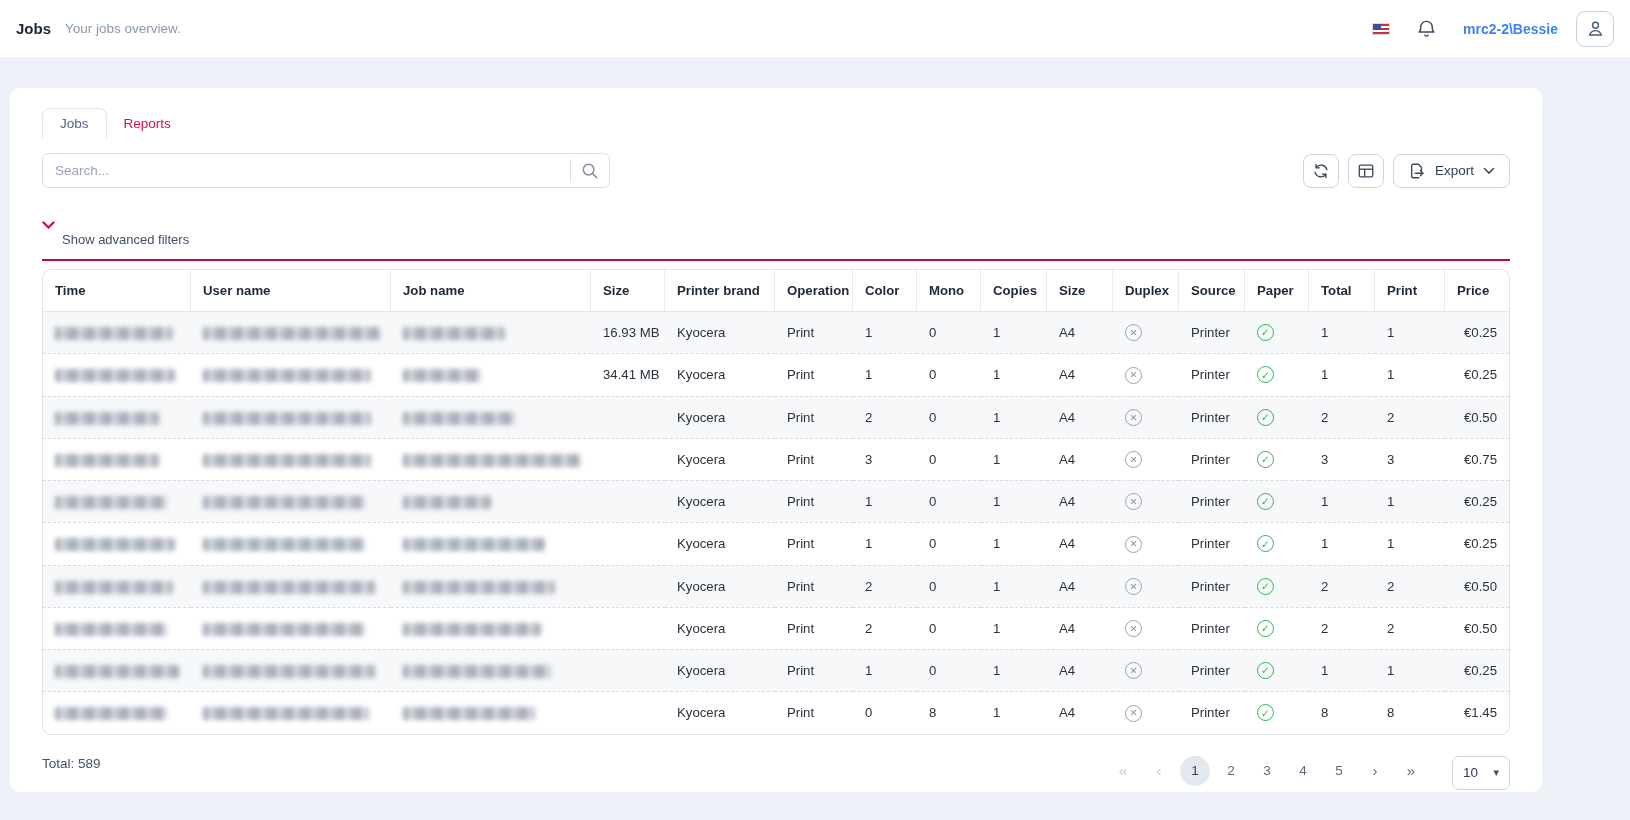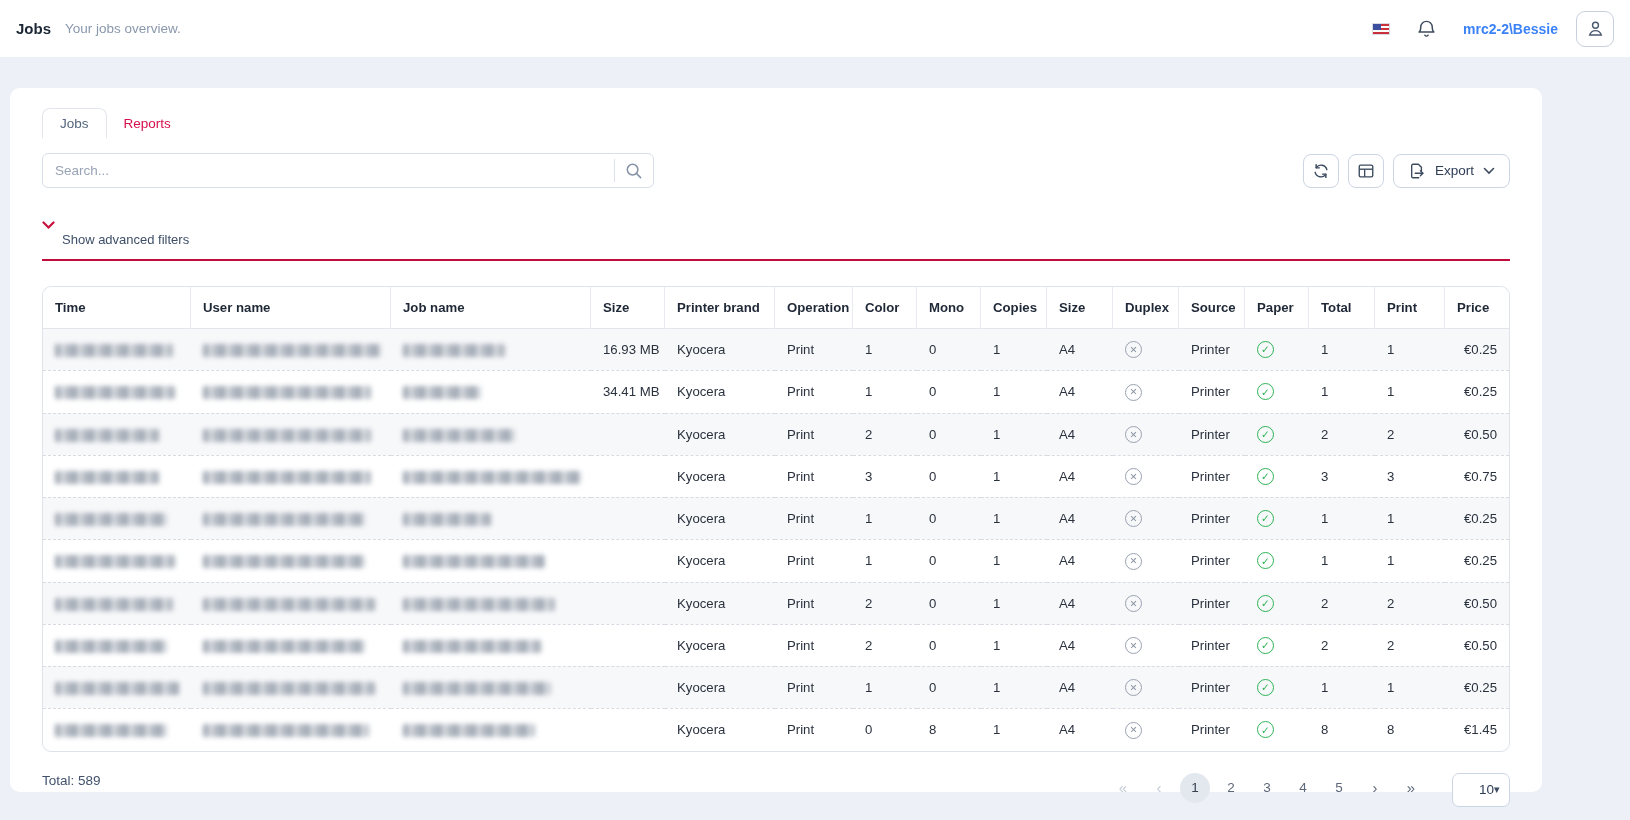--- a/index.html
+++ b/index.html
@@ -38,21 +38,21 @@
   
   .tabs { display:flex; align-items:flex-end; height:30px; }
   .tab {
     font-size:13.5px; padding:7px 17px; cursor:pointer; border-radius:8px 8px 0 0;
   }
   .tab.active { border:1px solid #e2e6ec; border-bottom:none; color:#54657c; background:#fff; }
   .tab.inactive { color:#d6104a; }
   
   .toolbar { display:flex; align-items:center; margin-top:15px; }
   .searchbox {
-    width:612px; height:35px; border:1px solid #d9dfe8; border-radius:6px;
+    width:568px; height:35px; border:1px solid #d9dfe8; border-radius:6px;
     display:flex; align-items:center; background:#fff;
   }
   .searchbox input {
     flex:1; border:none; outline:none; font-family:"Liberation Sans",sans-serif;
     font-size:13.5px; color:#3a4557; padding:0 12px; background:transparent;
   }
   .searchbox input::placeholder { color:#98a3b5; }
   .search-divider { width:1px; height:23px; background:#dde2e9; }
   .search-iconbox { width:38px; display:flex; align-items:center; justify-content:center; cursor:pointer; }
   .toolbar .spacer { flex:1; }
@@ -64,21 +64,21 @@
     height:34px; border:1px solid #ccd5e2; border-radius:8px; background:#fff;
     display:flex; align-items:center; gap:9px; padding:0 14px; margin-left:9px;
     font-size:13.5px; color:#2e3d55; cursor:pointer;
   }
   
   .filters-toggle { margin-top:16px; display:flex; align-items:center; gap:7px; cursor:pointer; }
   .filters-toggle .lbl { font-size:13px; color:#3d4f68;margin-top:28px; }
   .redline { margin-top:12px; height:2px; background:#bf0c3a; }
   
   table.jobs {
-    margin-top:25px; width:1468px; border-collapse:separate; border-spacing:0;
+    margin-top:8px; width:1468px; border-collapse:separate; border-spacing:0;
     border:1px solid #dee3ea; border-radius:9px; table-layout:fixed; font-size:13.2px;
   }
   table.jobs th {
     text-align:left; font-weight:bold; color:#1f2836; padding:13px 12px;
     border-bottom:1px solid #e2e6ec; border-right:1px solid #e8ebf0;
     white-space:nowrap; overflow:hidden; cursor:pointer; background:#fff;
   }
   table.jobs th:first-child { border-top-left-radius:9px; }
   table.jobs th:last-child { border-right:none; border-top-right-radius:9px; }
   table.jobs td {
@@ -110,21 +110,21 @@
   .pagebtn {
     min-width:30px; height:30px; display:flex; align-items:center; justify-content:center;
     font-size:13.5px; color:#5d6878; cursor:pointer; border-radius:50%; background:transparent; border:none;
     font-family:"Liberation Sans",sans-serif;
   }
   .pagebtn.arrow { font-size:15px; }
   .pagebtn.disabled { color:#c3cad6; cursor:default; }
   .pagebtn.active { background:#e3e7ee; color:#39414e; }
   .pagesize {
     width:58px; height:34px; border:1px solid #ccd5e2; border-radius:7px; background:#fff;
-    display:flex; align-items:center; justify-content:space-between; padding:0 26px; cursor:pointer;
+    display:flex; align-items:center; justify-content:space-between; padding:0 10px; cursor:pointer;
     font-size:13.5px; color:#2e3d55;
   }
   .pagesize .chev { color:#3d4c63; font-size:11px; }
   svg { display:block; }
 </style>
 </head>
 <body>
 
 <div class="topbar">
   <span class="title">Jobs</span>

